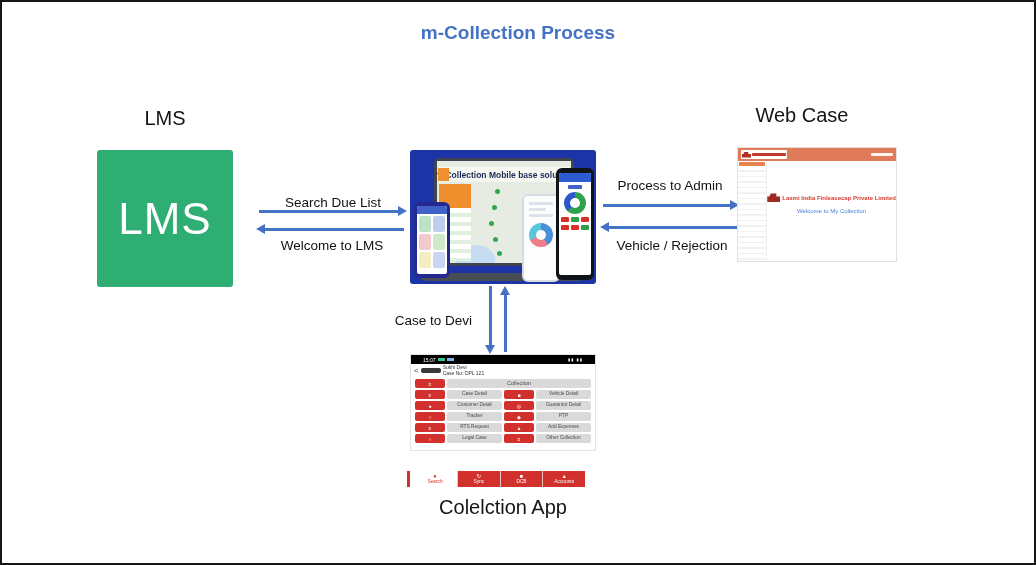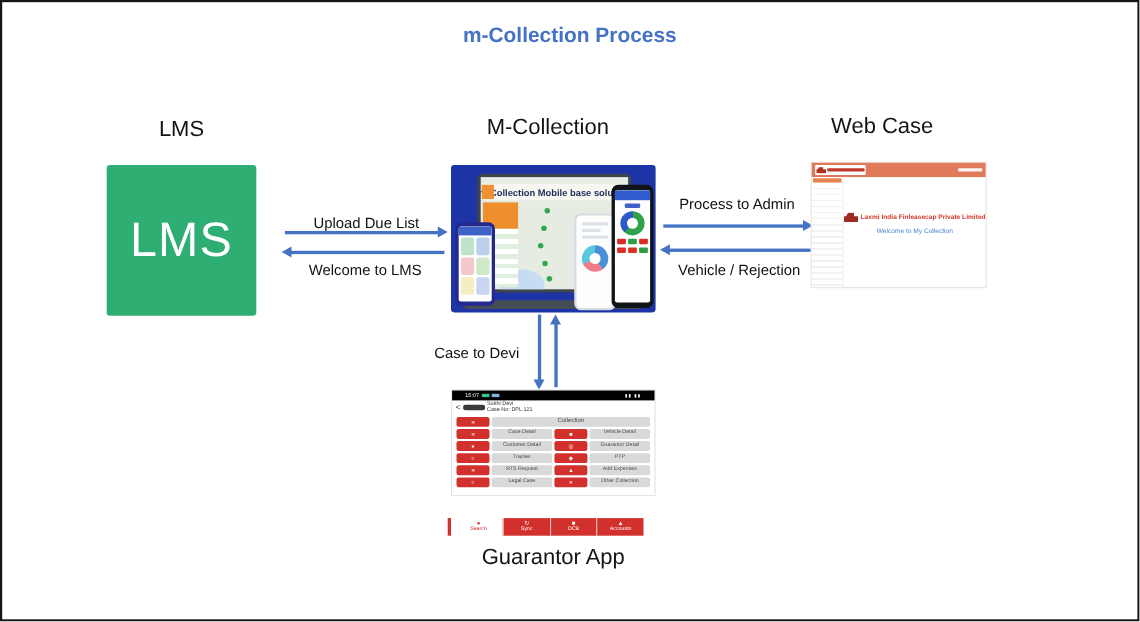--- a/index.html
+++ b/index.html
@@ -126,29 +126,28 @@
   .nav-glyph{font-size:5.5px;} .nav-label{font-size:4.8px;}
 </style>
 </head>
 <body>
 
 <div class="slide">
 
   <div class="page-title">m-Collection Process</div>
 
   <div class="node-heading h-lms">LMS</div>
-  <div class="node-heading h-mc">M-Collection</div>
   <div class="node-heading h-wp">Web Case</div>
-  <div class="node-heading h-app">Guarantor App</div>
+  <div class="node-heading h-app">Colelction App</div>
 
   <div class="lms-box">
     <span>LMS</span>
   </div>
 
-  <div class="flow-label" style="left:257px;top:193px;width:148px;text-align:center;">Upload Due List</div>
+  <div class="flow-label" style="left:257px;top:193px;width:148px;text-align:center;">Search Due List</div>
   <div class="arrow arrow-h head-right" style="left:257px;top:208px;width:140px;"></div>
   <div class="arrow arrow-h head-left" style="left:262px;top:226px;width:140px;"></div>
   <div class="flow-label" style="left:255px;top:236px;width:150px;text-align:center;">Welcome to LMS</div>
 
   <div class="flow-label" style="left:598px;top:176px;width:140px;text-align:center;">Process to Admin</div>
   <div class="arrow arrow-h head-right" style="left:601px;top:202px;width:128px;"></div>
   <div class="arrow arrow-h head-left" style="left:606px;top:224px;width:131px;"></div>
   <div class="flow-label" style="left:595px;top:236px;width:150px;text-align:center;">Vehicle / Rejection</div>
 
   <div class="arrow arrow-v head-down" style="left:487px;top:284px;height:60px;"></div>

